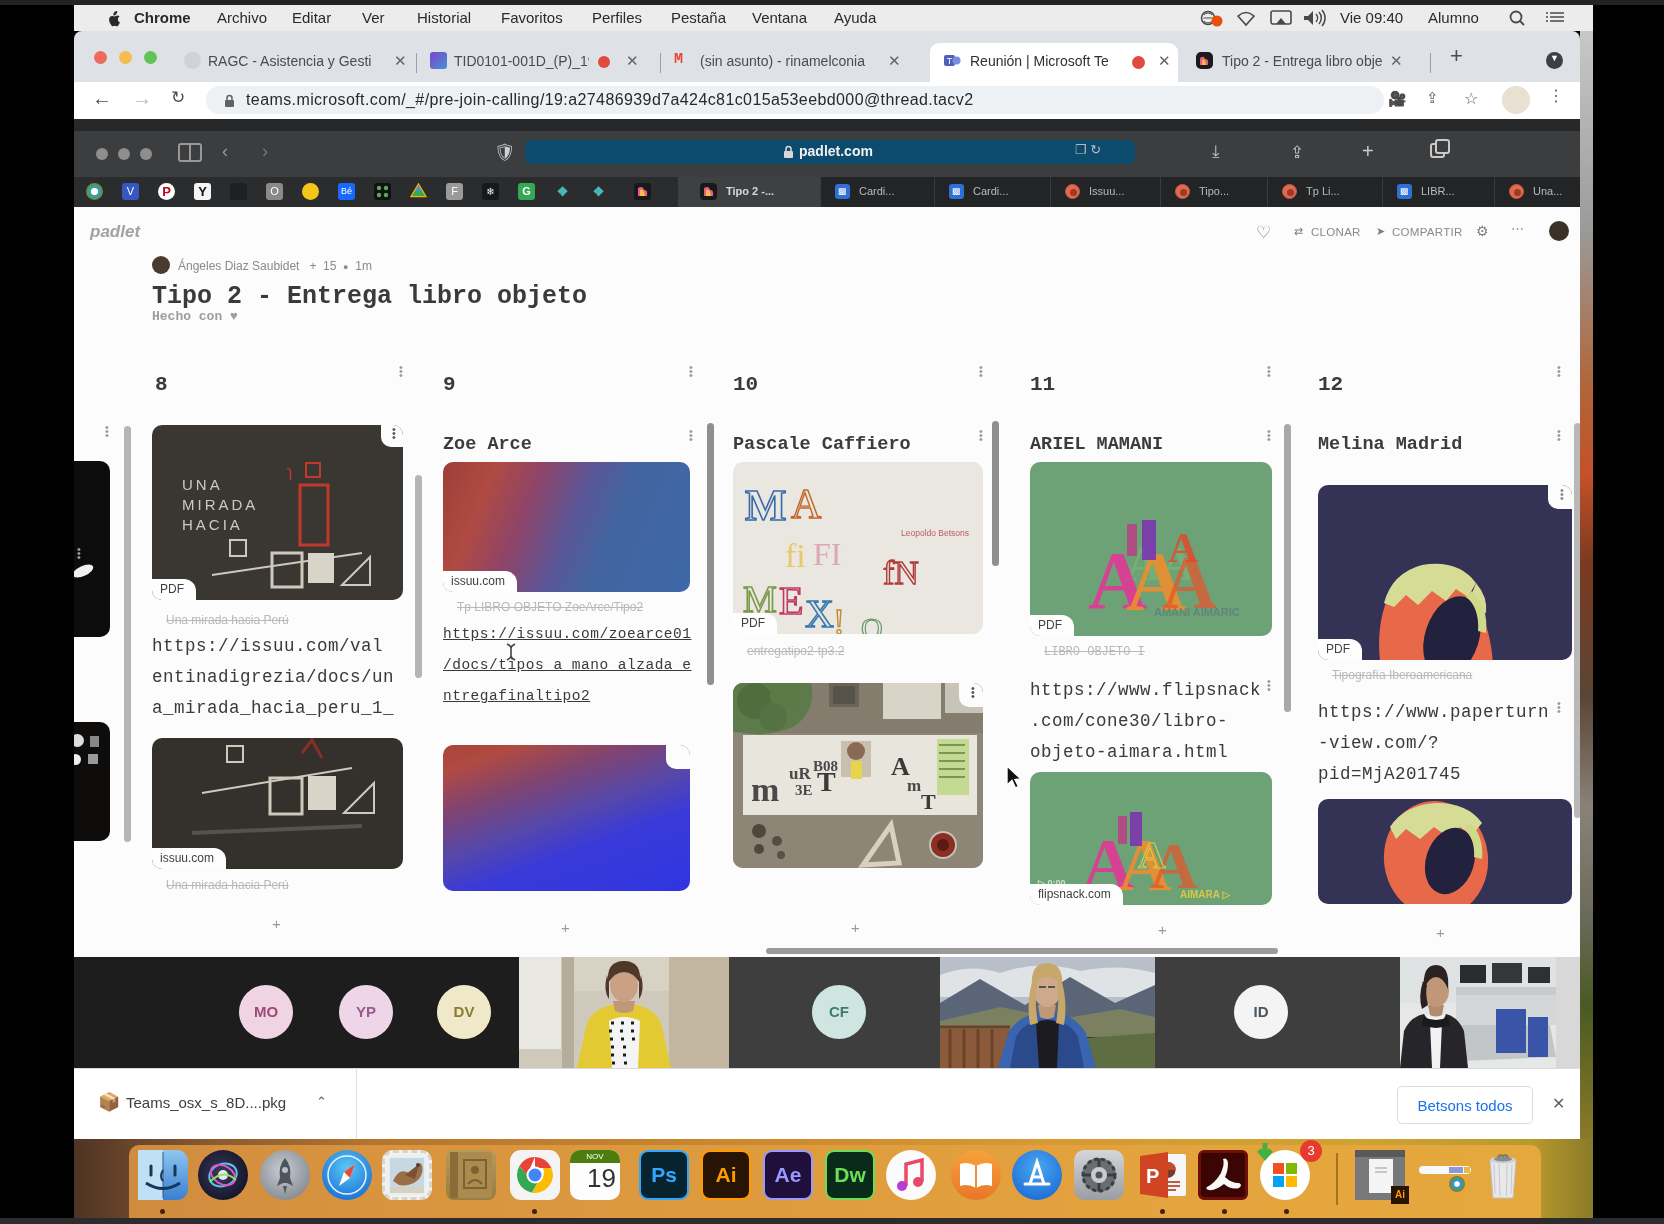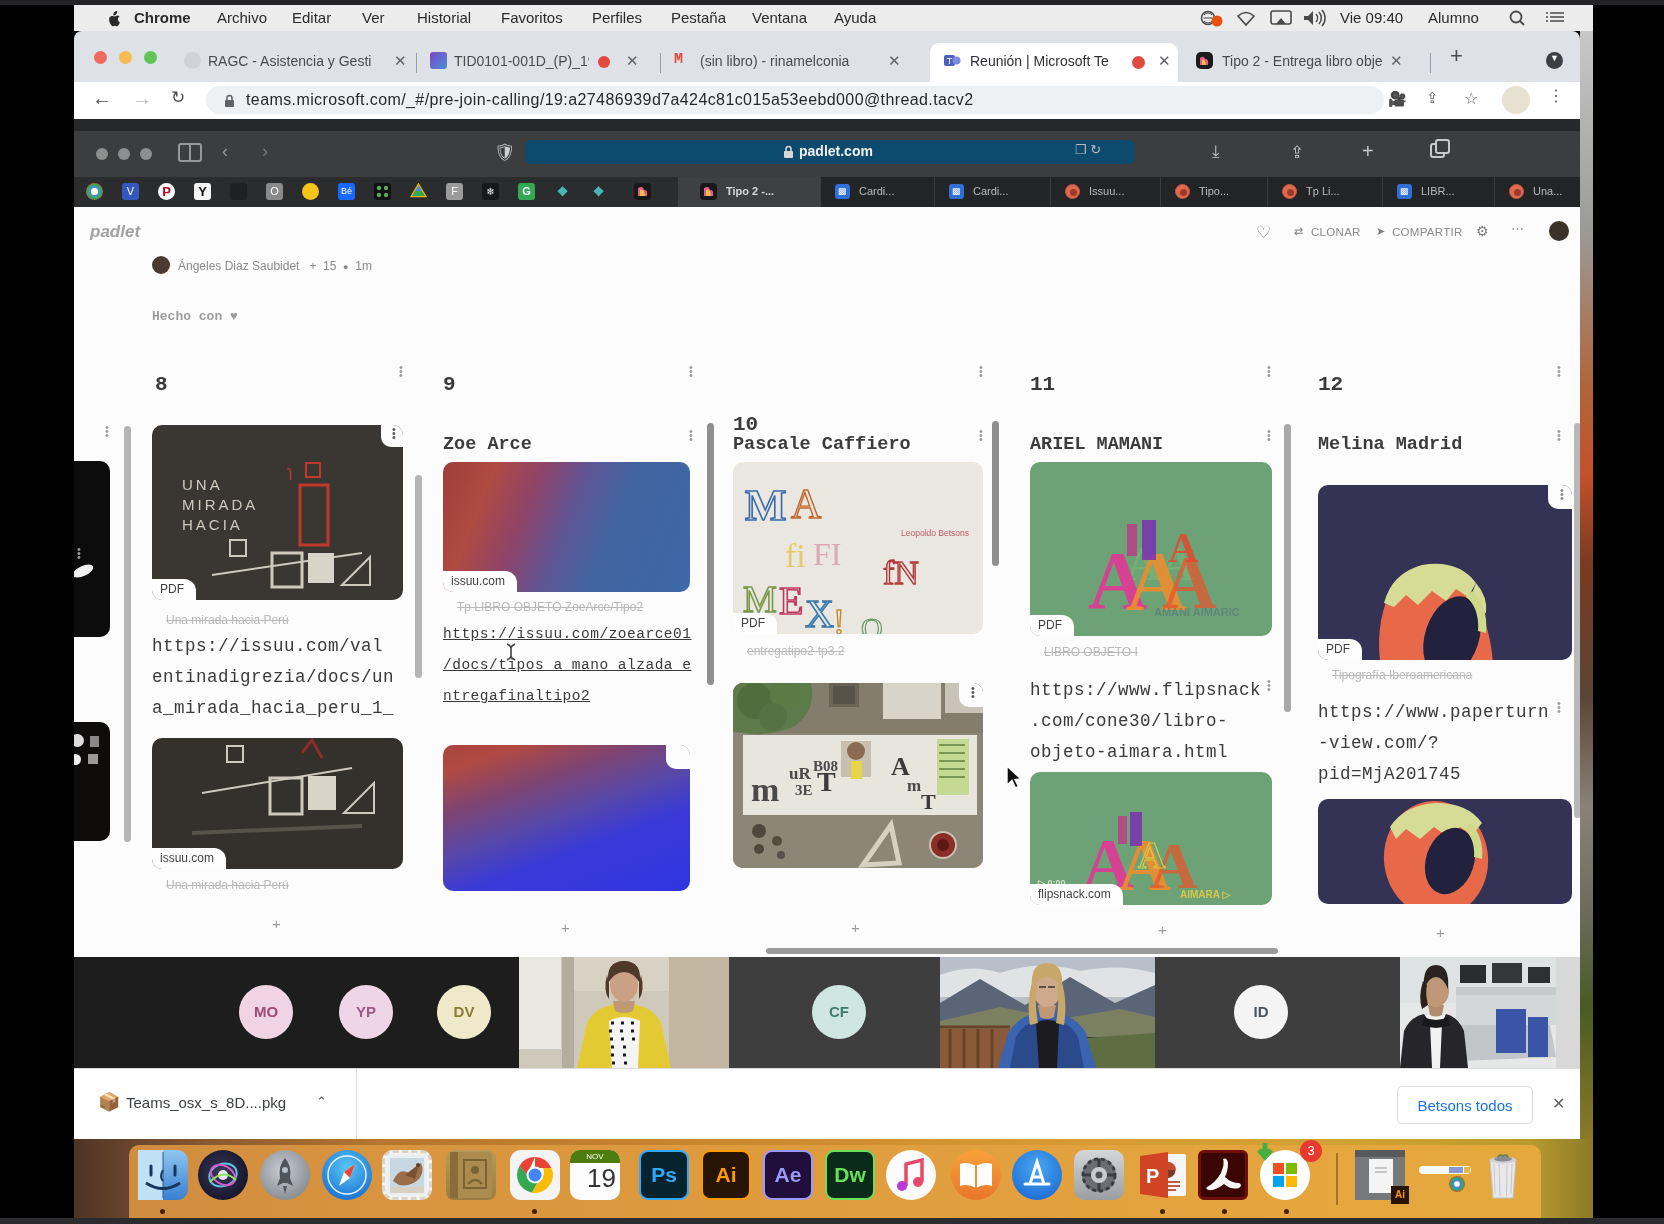--- a/index.html
+++ b/index.html
@@ -121,21 +121,21 @@
   <div class="ctab" style="left:348px;width:232px;">
     <span class="fav" style="left:8px;border-radius:3px;background:linear-gradient(135deg,#7b46c7,#4a90d9);"></span>
     <span class="ttl" style="left:32px;width:135px;">TID0101-001D_(P)_19</span>
     <span style="position:absolute;left:176px;top:13px;width:12px;height:12px;border-radius:50%;background:#e04a3f;"></span>
     <span class="cx" style="left:204px;">✕</span>
   </div>
   <span class="tabsep" style="left:586px;"></span>
 
   <div class="ctab" style="left:592px;width:240px;">
     <span class="ttl mono" style="left:8px;top:8px;font-size:15px;color:#ea4335;font-weight:bold;">M</span>
-    <span class="ttl" style="left:34px;width:178px;">(sin libro) - rinamelconia</span>
+    <span class="ttl" style="left:34px;width:178px;">(sin asunto) - rinamelconia</span>
     <span class="cx" style="left:222px;">✕</span>
   </div>
 
   <div class="ctab" id="activetab" style="left:856px;width:248px;color:#2f3033;">
     <span class="fav" style="left:14px;">
       <svg width="17" height="17" viewBox="0 0 17 17">
           <rect x="0" y="3" width="11" height="11" rx="2" fill="#4e5fbf"></rect>
           <text x="5.5" y="12" font-size="9" fill="#fff" text-anchor="middle" font-family="Liberation Sans">T</text>
           <circle cx="12.5" cy="8.5" r="4" fill="#7b8be0"></circle>
         </svg>
@@ -283,34 +283,35 @@
       </span>
     <span style="position:absolute;left:38px;top:8px;">Una...</span>
   </div>
 </div>
 
 <div class="abs" id="padlet">
 
   <span style="position:absolute;left:16px;top:15px;font-size:17px;color:#a2a2a2;font-weight:bold;font-style:italic;">padlet</span>
   <span style="position:absolute;left:78px;top:49px;width:18px;height:18px;border-radius:50%;background:#4a3a30;"></span>
   <span style="position:absolute;left:104px;top:52px;font-size:12px;color:#8a8a8a;">Ángeles Diaz Saubidet&nbsp;&nbsp; + &nbsp;15&nbsp; <span style="font-size:9px;">●</span>&nbsp; 1m</span>
+  <div class="mono" style="position:absolute;left:78px;top:75px;font-size:25px;color:#3a3a3a;font-weight:bold;">Tipo 2 - Entrega libro objeto</div>
   <div class="mono" style="position:absolute;left:78px;top:102px;font-size:13px;color:#9d9d9d;font-weight:bold;">Hecho con ♥</div>
 
   <span style="position:absolute;left:1182px;top:15px;font-size:17px;color:#7d7d7d;">♡</span>
   <span style="position:absolute;left:1220px;top:18px;font-size:11px;color:#7d7d7d;">⇄</span>
   <span style="position:absolute;left:1237px;top:19px;font-size:11.5px;color:#8a8a8a;letter-spacing:0.3px;">CLONAR</span>
   <span style="position:absolute;left:1302px;top:18px;font-size:11px;color:#7d7d7d;">➤</span>
   <span style="position:absolute;left:1318px;top:19px;font-size:11.5px;color:#8a8a8a;letter-spacing:0.3px;">COMPARTIR</span>
   <span style="position:absolute;left:1402px;top:16px;font-size:14px;color:#7d7d7d;">⚙</span>
   <span style="position:absolute;left:1437px;top:14px;font-size:13px;color:#7d7d7d;">⋯</span>
   <span style="position:absolute;left:1475px;top:14px;width:20px;height:20px;border-radius:50%;background:#3a3228;"></span>
 
   <span class="colnum mono" style="left:81px;">8</span>
   <span class="colnum mono" style="left:369px;">9</span>
-  <span class="colnum mono" style="left:659px;margin-top:40px;">10</span>
+  <span class="colnum mono" style="left:659px;">10</span>
   <span class="colnum mono" style="left:956px;">11</span>
   <span class="colnum mono" style="left:1244px;">12</span>
   <span class="dots3" style="left:322px;top:158px;">•<br>•<br>•</span>
   <span class="dots3" style="left:612px;top:158px;">•<br>•<br>•</span>
   <span class="dots3" style="left:902px;top:158px;">•<br>•<br>•</span>
   <span class="dots3" style="left:1190px;top:158px;">•<br>•<br>•</span>
   <span class="dots3" style="left:1480px;top:158px;">•<br>•<br>•</span>
 
   <div style="position:absolute;left:-10px;top:254px;width:46px;height:176px;background:#0c0c0c;border-radius:0 10px 10px 0;">
     <span style="position:absolute;left:8px;top:105px;width:22px;height:10px;border-radius:50%;background:#f0f0f0;transform:rotate(-25deg);"></span>
@@ -449,21 +450,21 @@
       <text x="58" y="146" font-size="82" fill="#e03a96" opacity="0.92">A</text>
       <text x="96" y="148" font-size="84" fill="#ef8e2e" opacity="0.88">A</text>
       <text x="132" y="146" font-size="76" fill="#e8542c" opacity="0.72">A</text>
       <rect x="112" y="58" width="14" height="40" fill="#7c35b0" opacity="0.9"></rect>
       <rect x="97" y="62" width="10" height="32" fill="#c03a8a" opacity="0.8"></rect>
       <text x="138" y="100" font-size="42" fill="#e8442c" opacity="0.8">A</text>
       <text x="124" y="154" font-size="11" fill="#55707e" opacity="0.55" font-family="Liberation Sans">AMANI AIMARIC</text>
     </svg>
     <span class="pill">PDF</span>
   </div>
-  <span class="cap" style="left:970px;top:438px;">LIBRO OBJETO I</span>
+  <span class="cap" style="left:970px;top:438px;font-family:Liberation Mono, monospace;">LIBRO OBJETO I</span>
   <div class="linktxt mono" style="left:956px;top:468px;">https://www.flipsnack
 .com/cone30/libro-
 objeto-aimara.html</div>
   <span class="dots3" style="left:1190px;top:472px;">•<br>•<br>•</span>
   <div class="card" style="left:956px;top:565px;width:242px;height:133px;background:#6ca275;">
     <svg width="242" height="133" style="position:absolute;left:0;top:0;" font-family="Liberation Serif" font-weight="bold">
       <text x="52" y="116" font-size="72" fill="#e03a96" opacity="0.92">A</text>
       <text x="88" y="118" font-size="74" fill="#ef8e2e" opacity="0.88">A</text>
       <text x="120" y="116" font-size="66" fill="#e8542c" opacity="0.72">A</text>
       <rect x="100" y="40" width="12" height="34" fill="#7c35b0" opacity="0.9"></rect>

